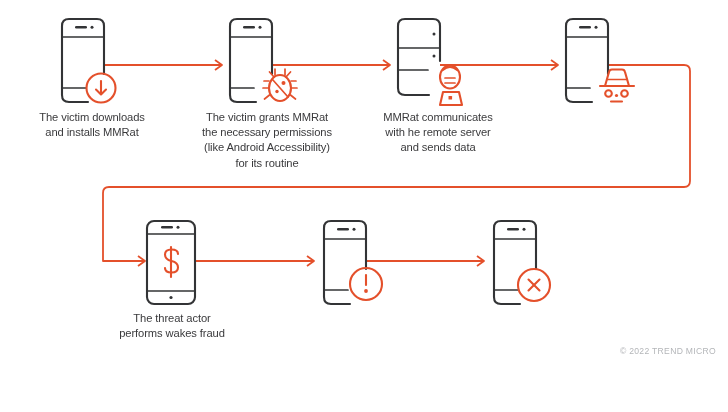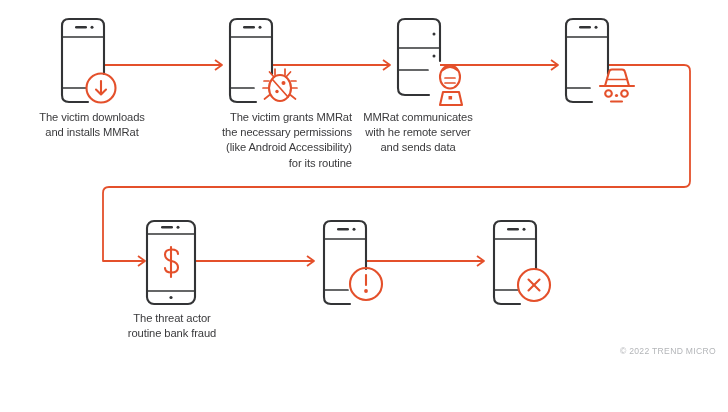--- a/index.html
+++ b/index.html
@@ -192,30 +192,30 @@
         <circle class="acc" cx="534" cy="285" r="16"></circle>
         <path class="acc" d="M528.5 279.5 L539.5 290.5"></path>
         <path class="acc" d="M539.5 279.5 L528.5 290.5"></path>
       </g>
     </g>
   </svg>
 
   <div class="step-caption" style="left:8px; top:110px; width:168px;">The victim downloads
 and installs MMRat</div>
 
-  <div class="step-caption" style="left:182px; top:110px; width:170px;text-align:right;">The victim grants MMRat
+  <div class="step-caption" style="left:182px; top:110px; width:170px;">The victim grants MMRat
 the necessary permissions
 (like Android Accessibility)
 for its routine</div>
 
-  <div class="step-caption" style="left:340px; top:110px; width:156px;">MMRat communicates
+  <div class="step-caption" style="left:360px; top:110px; width:156px;">MMRat communicates
 with  he remote server
 and sends data</div>
 
 
   <div class="step-caption" style="left:88px; top:311px; width:168px;">The threat actor
-routine bank fraud</div>
+performs wakes fraud</div>
 
 
 
   <div class="footer-note">© 2022 TREND MICRO</div>
 
 </div>
 
 </body></html>

